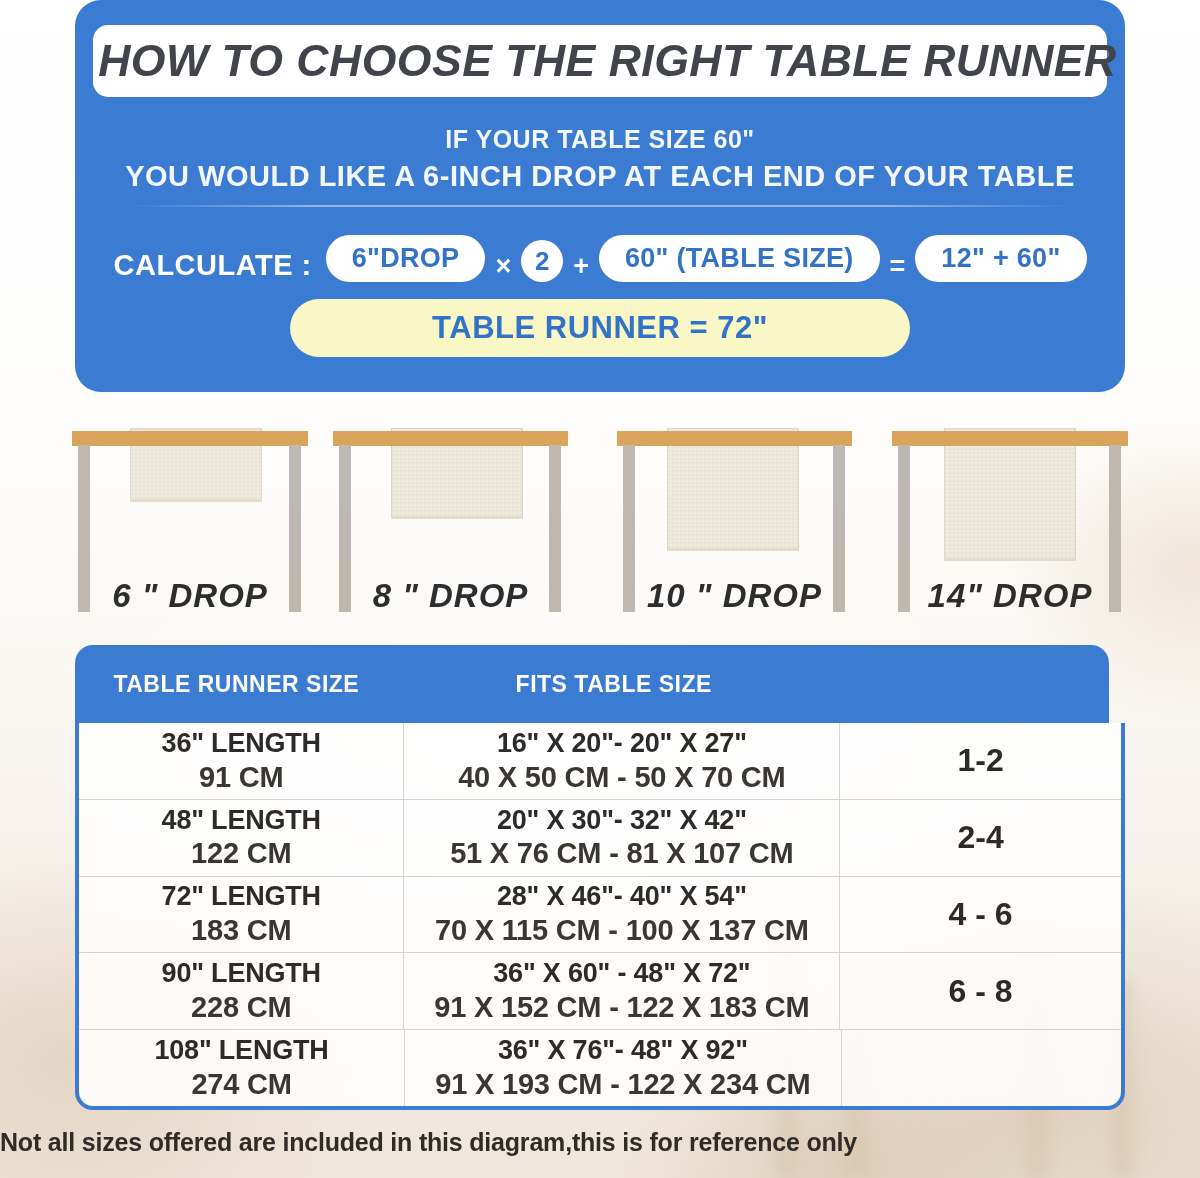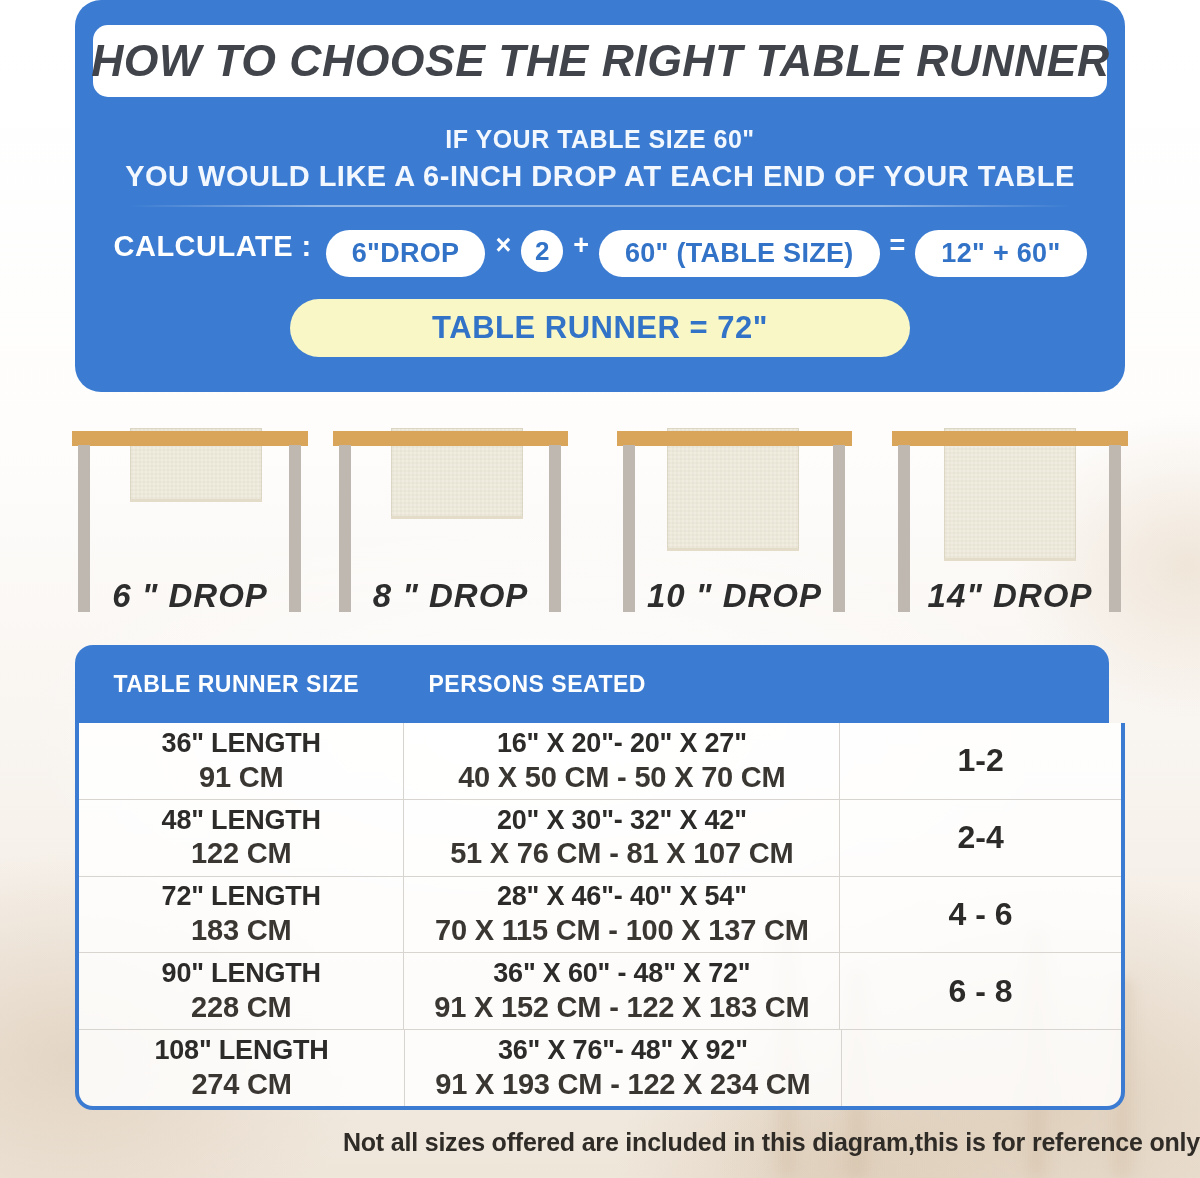--- a/index.html
+++ b/index.html
@@ -20,30 +20,30 @@
     filter:blur(6px);}
   .bg-strip.s1{left:770px;height:260px;}
   .bg-strip.s2{left:840px;height:210px;}
   .bg-strip.s3{left:1020px;height:250px;}
   .bg-strip.s4{left:1105px;height:200px;}
 
   
   .hero{position:absolute;left:75px;top:0;width:1050px;height:392px;
     background:#3b7cd2;border-radius:26px;}
   .title-banner{position:absolute;left:18px;right:18px;top:25px;height:72px;
-    background:#ffffff;border-radius:15px;display:flex;align-items:center;justify-content:center;}
+    background:#ffffff;border-radius:15px;display:flex;align-items:center;justify-content:flex-start;}
   .title-banner .title{font-size:45px;font-weight:900;font-style:italic;color:#41444a;
     letter-spacing:.5px;white-space:nowrap;transform:scaleX(.99);}
   .hero-line{position:absolute;left:0;right:0;text-align:center;color:#f3f8ff;font-weight:600;}
   .line1{top:125px;font-size:25px;letter-spacing:.5px;}
   .line2{top:160px;font-size:29px;letter-spacing:.5px;}
   .hero-divider{position:absolute;top:205px;left:55px;right:55px;height:2px;
     background:linear-gradient(90deg,rgba(255,255,255,0),rgba(255,255,255,.45) 20%,rgba(255,255,255,.45) 80%,rgba(255,255,255,0));}
   .calc-row{position:absolute;top:230px;left:0;right:0;height:52px;
-    display:flex;align-items:flex-start;justify-content:center;gap:10px;}
+    display:flex;align-items:flex-end;justify-content:center;gap:10px;}
   .calc-label{color:#ffffff;font-size:29px;font-weight:800;letter-spacing:.5px;margin-right:4px;}
   .pill{background:#ffffff;color:#3273c8;font-weight:800;font-size:27px;
     border-radius:999px;padding:8px 26px;white-space:nowrap;letter-spacing:.3px;}
   .op{color:#ffffff;font-size:27px;font-weight:800;}
   .circle{background:#ffffff;color:#3273c8;font-weight:800;font-size:26px;width:42px;height:42px;
     border-radius:50%;display:flex;align-items:center;justify-content:center;}
   .result-pill{position:absolute;top:299px;left:50%;transform:translateX(-50%);
     width:620px;height:58px;background:#f9f7c6;border-radius:999px;
     display:flex;align-items:center;justify-content:center;
     color:#3273c8;font-size:31px;font-weight:800;letter-spacing:.5px;}
@@ -78,21 +78,21 @@
   .st-row{flex:1;display:flex;align-items:stretch;border-bottom:1px solid #d8d4cf;}
   .st-row:last-child{border-bottom:none;}
   .cell{display:flex;flex-direction:column;align-items:center;justify-content:center;line-height:1.22;}
   .c1{width:31.2%;border-right:1px solid #d8d4cf;}
   .c2{width:41.8%;border-right:1px solid #d8d4cf;}
   .c3{width:27%;}
   .in-line{font-size:27px;font-weight:800;color:#2d2b29;letter-spacing:-.2px;white-space:nowrap;}
   .cm-line{font-size:29px;font-weight:600;color:#3a3733;letter-spacing:-.2px;white-space:nowrap;}
   .persons{font-size:32px;font-weight:700;color:#2d2b29;}
 
-  .footnote{position:absolute;top:1128px;left:0;right:0;text-align:right;
+  .footnote{position:absolute;top:1128px;left:0;right:0;text-align:left;
     font-size:25px;font-weight:700;color:#2f2b27;letter-spacing:-.2px;}
 </style>
 </head>
 <body>
 
 <div class="stage">
 
   <div class="bg-strip s1"></div>
   <div class="bg-strip s2"></div>
   <div class="bg-strip s3"></div>
@@ -145,21 +145,21 @@
     <div class="runner"></div>
     <div class="tabletop"></div>
     <div class="leg left"></div>
     <div class="leg right"></div>
     <div class="drop-label">14" DROP</div>
   </div>
 
   <div class="size-table">
     <div class="st-header">
       <div class="hcell c1" style="border:none;">TABLE RUNNER SIZE</div>
-      <div class="hcell c3">PERSONS SEATED</div>
+      <div class="hcell c2" style="border:none;">FITS TABLE SIZE</div>
     </div>
     <div class="st-body" id="st-body">
     <div class="st-row">
       <div class="cell c1">
         <span class="in-line">36" LENGTH</span>
         <span class="cm-line">91 CM</span>
       </div>
       <div class="cell c2">
         <span class="in-line">16" X 20"- 20" X 27"</span>
         <span class="cm-line">40 X 50 CM - 50 X 70 CM</span>

